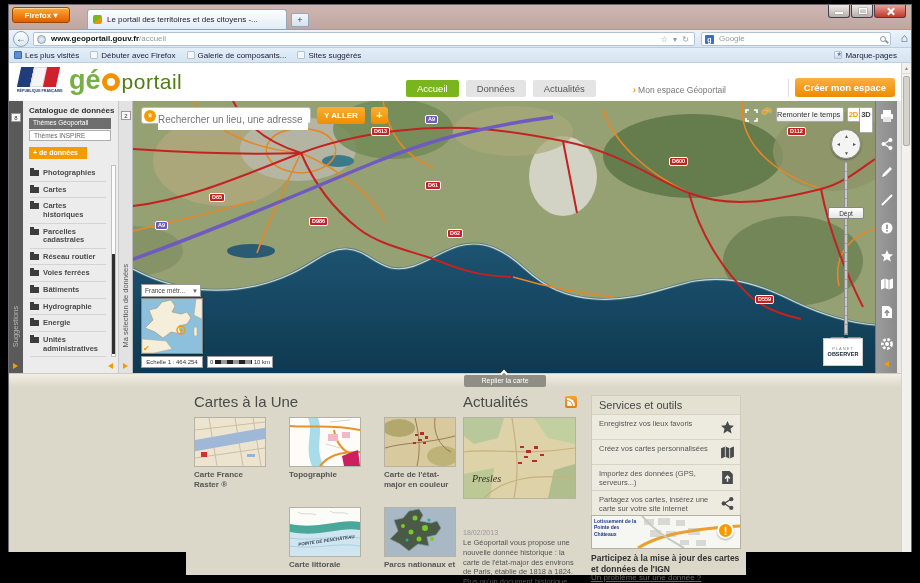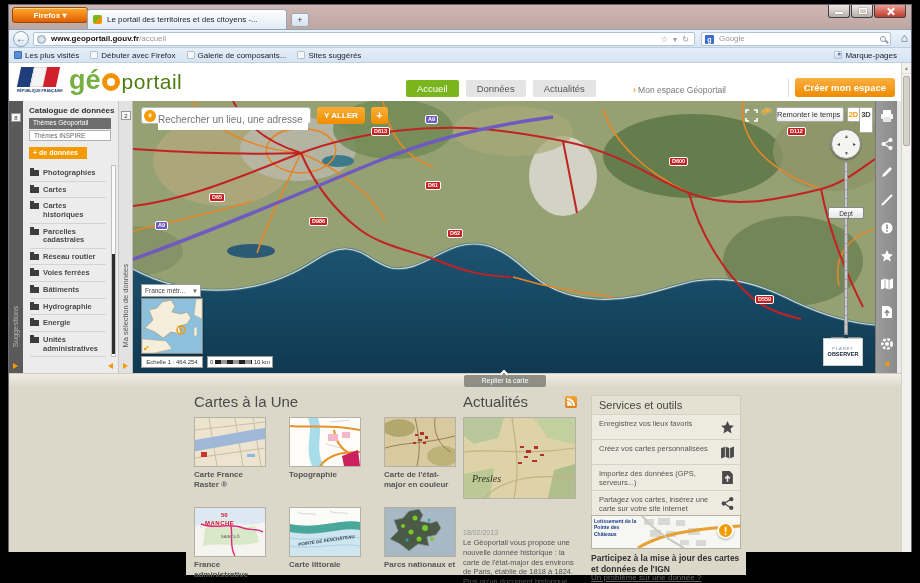--- a/index.html
+++ b/index.html
@@ -1,21 +1,21 @@
 <!DOCTYPE html>
 <html><head>
 <meta charset="utf-8">
 <style>
   *{margin:0;padding:0;box-sizing:border-box;font-family:"Liberation Sans",sans-serif;}
   body{background:#222;}
   .stage{position:relative;width:920px;height:583px;background:#000;overflow:hidden;}
   .window{position:absolute;left:8px;top:4px;width:904px;height:570px;background:#fff;border:1px solid #6a6a74;}
   
   .titlebar{position:absolute;left:0;top:0;width:100%;height:24px;background:linear-gradient(#cfb6b2,#bfa7a1);}
-  .ff-btn{position:absolute;left:3px;top:2px;width:76px;height:16px;border-radius:3px;border:1px solid #9a4a00;background:linear-gradient(#ffab2e,#e05e00);color:#fff;font-size:8px;font-weight:bold;text-align:center;line-height:15px;box-shadow:inset 0 1px rgba(255,255,255,.5);}
+  .ff-btn{position:absolute;left:3px;top:2px;width:58px;height:16px;border-radius:3px;border:1px solid #9a4a00;background:linear-gradient(#ffab2e,#e05e00);color:#fff;font-size:8px;font-weight:bold;text-align:center;line-height:15px;box-shadow:inset 0 1px rgba(255,255,255,.5);}
   .tab{position:absolute;left:78px;top:4px;width:200px;height:20px;background:linear-gradient(#fdfeff,#e2ebf5);border:1px solid #98a7b7;border-bottom:none;border-radius:3px 3px 0 0;font-size:8px;color:#223;line-height:19px;padding:0 4px 0 19px;white-space:nowrap;overflow:hidden;}
   .tab .favicon{position:absolute;left:5px;top:5px;width:9px;height:9px;border-radius:2px;background:linear-gradient(135deg,#7ab51d 50%,#f39200 50%);}
   .newtab{position:absolute;left:282px;top:8px;width:18px;height:14px;background:linear-gradient(#f2f7fc,#d6e2ef);border:1px solid #98a7b7;border-radius:2px;font-size:9px;line-height:12px;text-align:center;color:#345;}
   .winctl{position:absolute;right:5px;top:0;display:flex;}
   .wc{width:22px;height:13px;border:1px solid #41414d;border-top:none;background:linear-gradient(#efe9e5,#b7aeaa);border-radius:0 0 3px 3px;position:relative;margin-left:1px;}
   .wc.close{width:32px;background:linear-gradient(#eba094,#c0392b);}
   .wc .bar{position:absolute;left:6px;bottom:3px;width:8px;height:2px;background:#fff;box-shadow:0 0 1px #333;}
   .wc .box{position:absolute;left:7px;top:3px;width:8px;height:6px;border:1px solid #fff;box-shadow:0 0 1px #333;}
   .wc .x1,.wc .x2{position:absolute;left:12px;top:2px;width:8px;height:8px;}
   .wc .x1::before,.wc .x2::before{content:"";position:absolute;left:3px;top:0;width:2px;height:9px;background:#fff;}
@@ -521,37 +521,20 @@
                 <rect x="40" y="18" width="3" height="3"></rect>
                 <rect x="33" y="21" width="4" height="2"></rect>
                 <rect x="38" y="24" width="3" height="2"></rect>
                 <rect x="28" y="24" width="3" height="2"></rect>
               </g>
             </svg>
       </div>
       <div class="cap">Carte de l'état-major en couleur</div>
     </div>
 
-    <div class="card" style="left:185px;top:120px">
-      <div class="thumb">
-        <svg width="70" height="48" viewBox="0 0 70 48">
-              <rect width="70" height="48" fill="#f6f4ee"></rect>
-              <path d="M0,0 H70 V14 C50,20 30,12 0,18 Z" fill="#dce9f2"></path>
-              <path d="M10,20 C24,16 40,22 60,18 L64,34 C44,40 24,34 8,38 Z" fill="#d8e8c8"></path>
-              <g stroke="#e0287c" stroke-width="1.4" fill="none">
-                <path d="M6,16 C20,22 34,14 48,20 C56,23 62,20 68,24"></path>
-                <path d="M36,18 C38,28 34,38 40,48"></path>
-              </g>
-            </svg>
-        <span class="ovl" style="left:26px;top:4px;font-size:6px;color:#d01a1a">50</span>
-        <span class="ovl" style="left:10px;top:12px;font-size:6px;color:#d01a1a;letter-spacing:.5px">MANCHE</span>
-        <span class="ovl" style="left:26px;top:26px;font-size:4px;color:#777">SAINT-LÔ</span>
-      </div>
-      <div class="cap">France administrative</div>
-    </div>
 
     <div class="card" style="left:280px;top:120px">
       <div class="thumb">
         <svg width="70" height="48" viewBox="0 0 70 48">
               <rect width="70" height="48" fill="#cfe6f0"></rect>
               <path d="M0,0 H70 V14 C50,10 28,22 0,16 Z" fill="#fbfbf8"></path>
               <path d="M0,16 C28,22 50,10 70,14 L70,22 C50,18 30,30 0,24 Z" fill="#4aa89a"></path>
               <g stroke="#9cc4dc" stroke-width=".7" fill="none">
                 <path d="M0,30 C24,34 48,26 70,30"></path>
                 <path d="M0,38 C24,42 48,34 70,38"></path>

